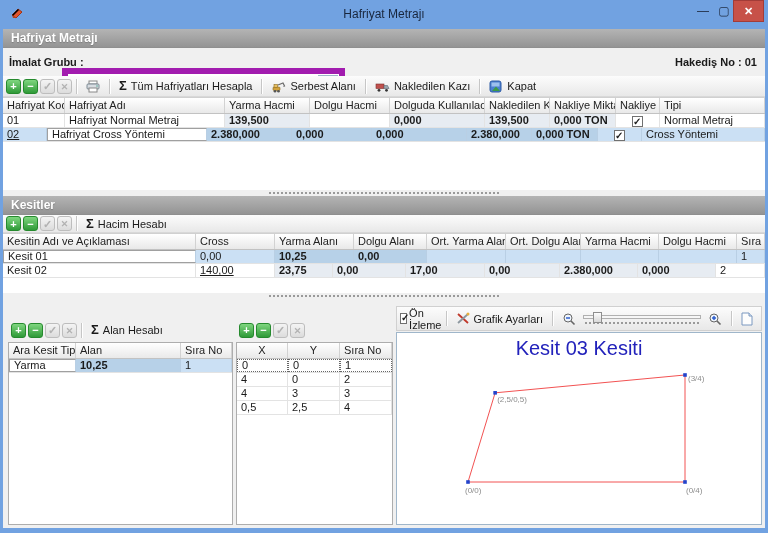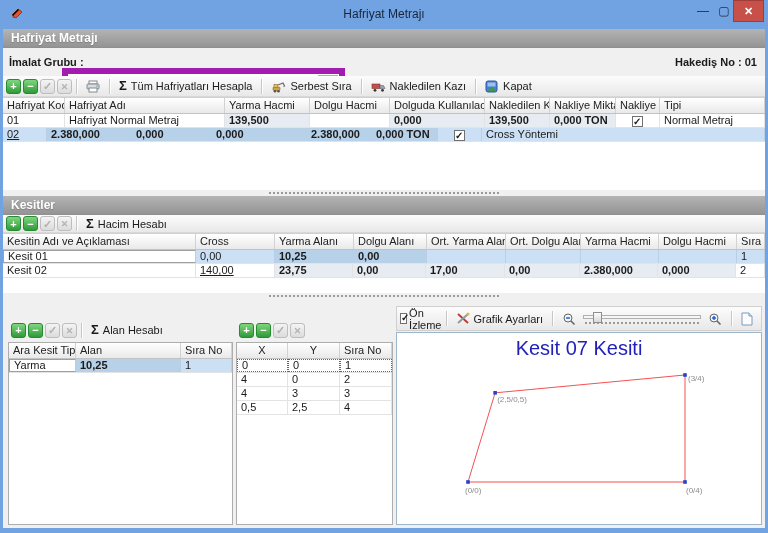--- a/index.html
+++ b/index.html
@@ -171,21 +171,21 @@
       </button>
       <div class="vsep"></div>
       <button class="tbtn">
         <svg width="15" height="13" viewBox="0 0 15 13">
           <rect x="2" y="7" width="7" height="3.5" rx="1" fill="#d2a23c" stroke="#8a6a1e" stroke-width="0.6"></rect>
           <rect x="3" y="4.5" width="3.5" height="3" fill="#e8c060" stroke="#8a6a1e" stroke-width="0.6"></rect>
           <path d="M7 5 L12 3 L13.5 6 L12.5 6.5" fill="none" stroke="#6b6b6b" stroke-width="1.2"></path>
           <circle cx="4" cy="11.3" r="1.3" fill="#555"></circle>
             <circle cx="7.5" cy="11.3" r="1.3" fill="#555"></circle>
         </svg>
-        <span>Serbest Sıra</span>
+        <span>Serbest Alanı</span>
       </button>
       <div class="vsep"></div>
       <button class="tbtn">
         <svg width="15" height="13" viewBox="0 0 15 13">
           <rect x="1" y="4" width="8" height="4.5" fill="#c0504d" stroke="#7e2f2d" stroke-width="0.6"></rect>
           <path d="M9 5.5 H12.5 L14 8.5 H9 Z" fill="#9aa4ad" stroke="#5e6a73" stroke-width="0.6"></path>
           <circle cx="4" cy="10.3" r="1.4" fill="#333"></circle>
             <circle cx="11.5" cy="10.3" r="1.4" fill="#333"></circle>
         </svg>
         <span>Nakledilen Kazı</span>
@@ -219,20 +219,21 @@
           <div class="td al-r val" style="width: 85px;">139,500</div>
           <div class="td al-r" style="width: 80px;"></div>
           <div class="td al-r val" style="width: 95px;">0,000</div>
           <div class="td al-r val" style="width: 65px;">139,500</div>
           <div class="td al-r val" style="width: 66px;">0,000 TON</div>
           <div class="td al-c" style="width: 44px;"><span class="cb on"></span></div>
           <div class="td al-l" style="flex: 1 1 0%;">Normal Metraj</div>
         </div>
         <div class="tr sel">
           <div class="td al-l" style="width: 44px; text-decoration: underline;">02</div>
+          <div class="td al-l editor" style="width: 160px;">Hafriyat Cross Yöntemi</div>
           <div class="td al-r val" style="width: 85px;">2.380,000</div>
           <div class="td al-r val" style="width: 80px;">0,000</div>
           <div class="td al-r val" style="width: 95px;">0,000</div>
           <div class="td al-r val" style="width: 65px;">2.380,000</div>
           <div class="td al-r val" style="width: 66px;">0,000 TON</div>
           <div class="td al-c" style="width: 44px;"><span class="cb on"></span></div>
           <div class="td al-l" style="flex: 1 1 0%;">Cross Yöntemi</div>
         </div>
       </div>
 
@@ -271,21 +272,21 @@
           <div class="td al-r val" style="width: 73px;">0,00</div>
           <div class="td al-r" style="width: 79px;"></div>
           <div class="td al-r" style="width: 75px;"></div>
           <div class="td al-r" style="width: 78px;"></div>
           <div class="td al-r" style="width: 78px;"></div>
           <div class="td al-r" style="flex: 1 1 0%;">1</div>
         </div>
         <div class="tr">
           <div class="td al-l" style="width: 193px;">Kesit 02</div>
           <div class="td al-r" style="width: 79px; text-decoration: underline;">140,00</div>
-          <div class="td al-r val" style="width: 78px;">23,75</div>
+          <div class="td al-r val" style="width: 58px;">23,75</div>
           <div class="td al-r val" style="width: 73px;">0,00</div>
           <div class="td al-r val" style="width: 79px;">17,00</div>
           <div class="td al-r val" style="width: 75px;">0,00</div>
           <div class="td al-r val" style="width: 78px;">2.380,000</div>
           <div class="td al-r val" style="width: 78px;">0,000</div>
           <div class="td al-r" style="flex: 1 1 0%;">2</div>
         </div>
       </div>
 
     <div class="splitter" id="split2"></div>
@@ -386,21 +387,21 @@
       <div class="vsep"></div>
       <button class="tbtn">
         <svg width="12" height="14" viewBox="0 0 12 14">
           <path d="M1 1 H8 L11 4 V13 H1 Z" fill="#fdfdfd" stroke="#7a98c0"></path>
           <path d="M8 1 L8 4 L11 4" fill="#dce6f2" stroke="#7a98c0"></path>
         </svg>
       </button>
     </div>
 
     <div class="panelbox" id="box-chart">
-      <div class="chart-title">Kesit 07 Kesiti</div>
+      <div class="chart-title">Kesit 03 Kesiti</div>
       <svg viewBox="0 0 363 191" width="363" height="191">
           <path d="M71 149 L 288 149 L 288 41.989999999999995 L 98.125 59.82499999999999 Z" fill="none" stroke="#f25252" stroke-width="1"></path>
           <rect x="69.2" y="147.2" width="3.6" height="3.6" fill="#2244cc"></rect>
           <text x="68" y="160" font-size="8" fill="#8c8c8c" font-family="&quot;Liberation Sans&quot;,sans-serif">(0/0)</text>
           <rect x="286.2" y="147.2" width="3.6" height="3.6" fill="#2244cc"></rect>
           <text x="289" y="160" font-size="8" fill="#8c8c8c" font-family="&quot;Liberation Sans&quot;,sans-serif">(0/4)</text>
           <rect x="286.2" y="40.19" width="3.6" height="3.6" fill="#2244cc"></rect>
           <text x="291" y="47.989999999999995" font-size="8" fill="#8c8c8c" font-family="&quot;Liberation Sans&quot;,sans-serif">(3/4)</text>
           <rect x="96.325" y="58.02499999999999" width="3.6" height="3.6" fill="#2244cc"></rect>
           <text x="100.125" y="68.82499999999999" font-size="8" fill="#8c8c8c" font-family="&quot;Liberation Sans&quot;,sans-serif">(2,5/0,5)</text>

